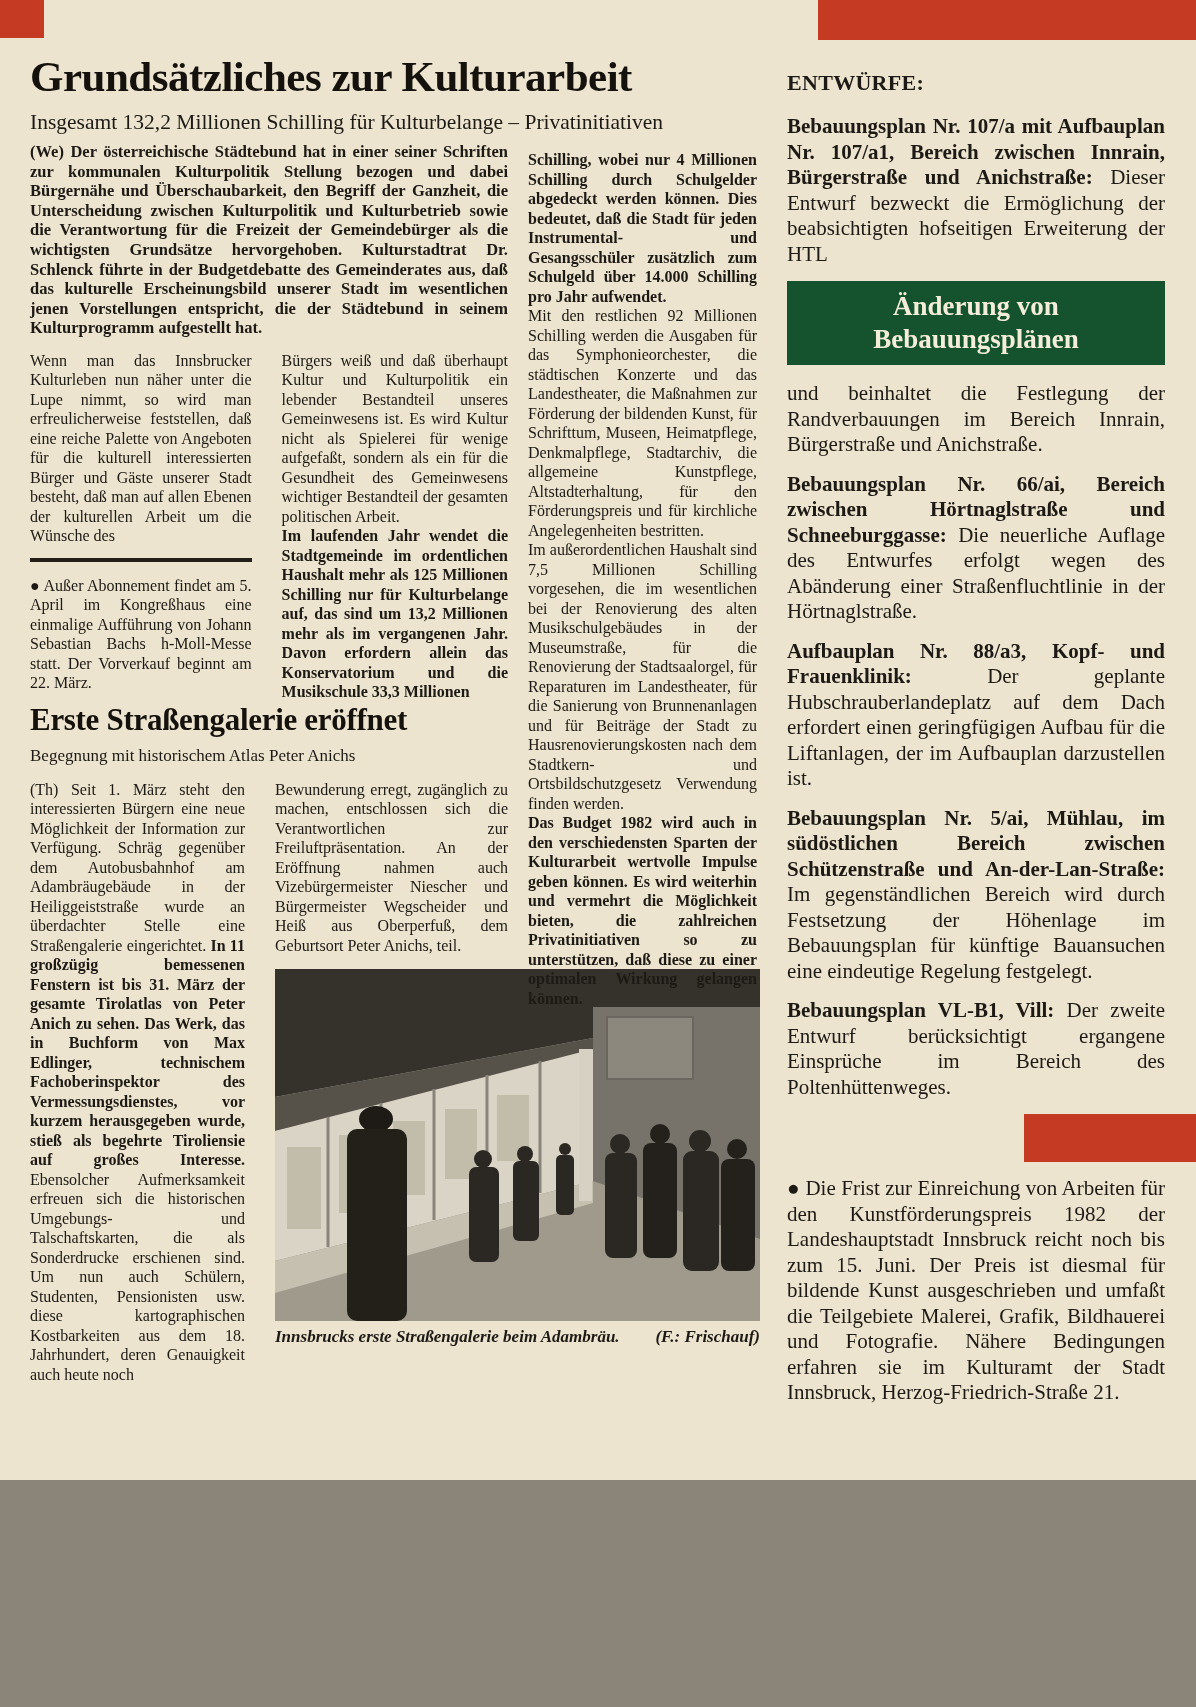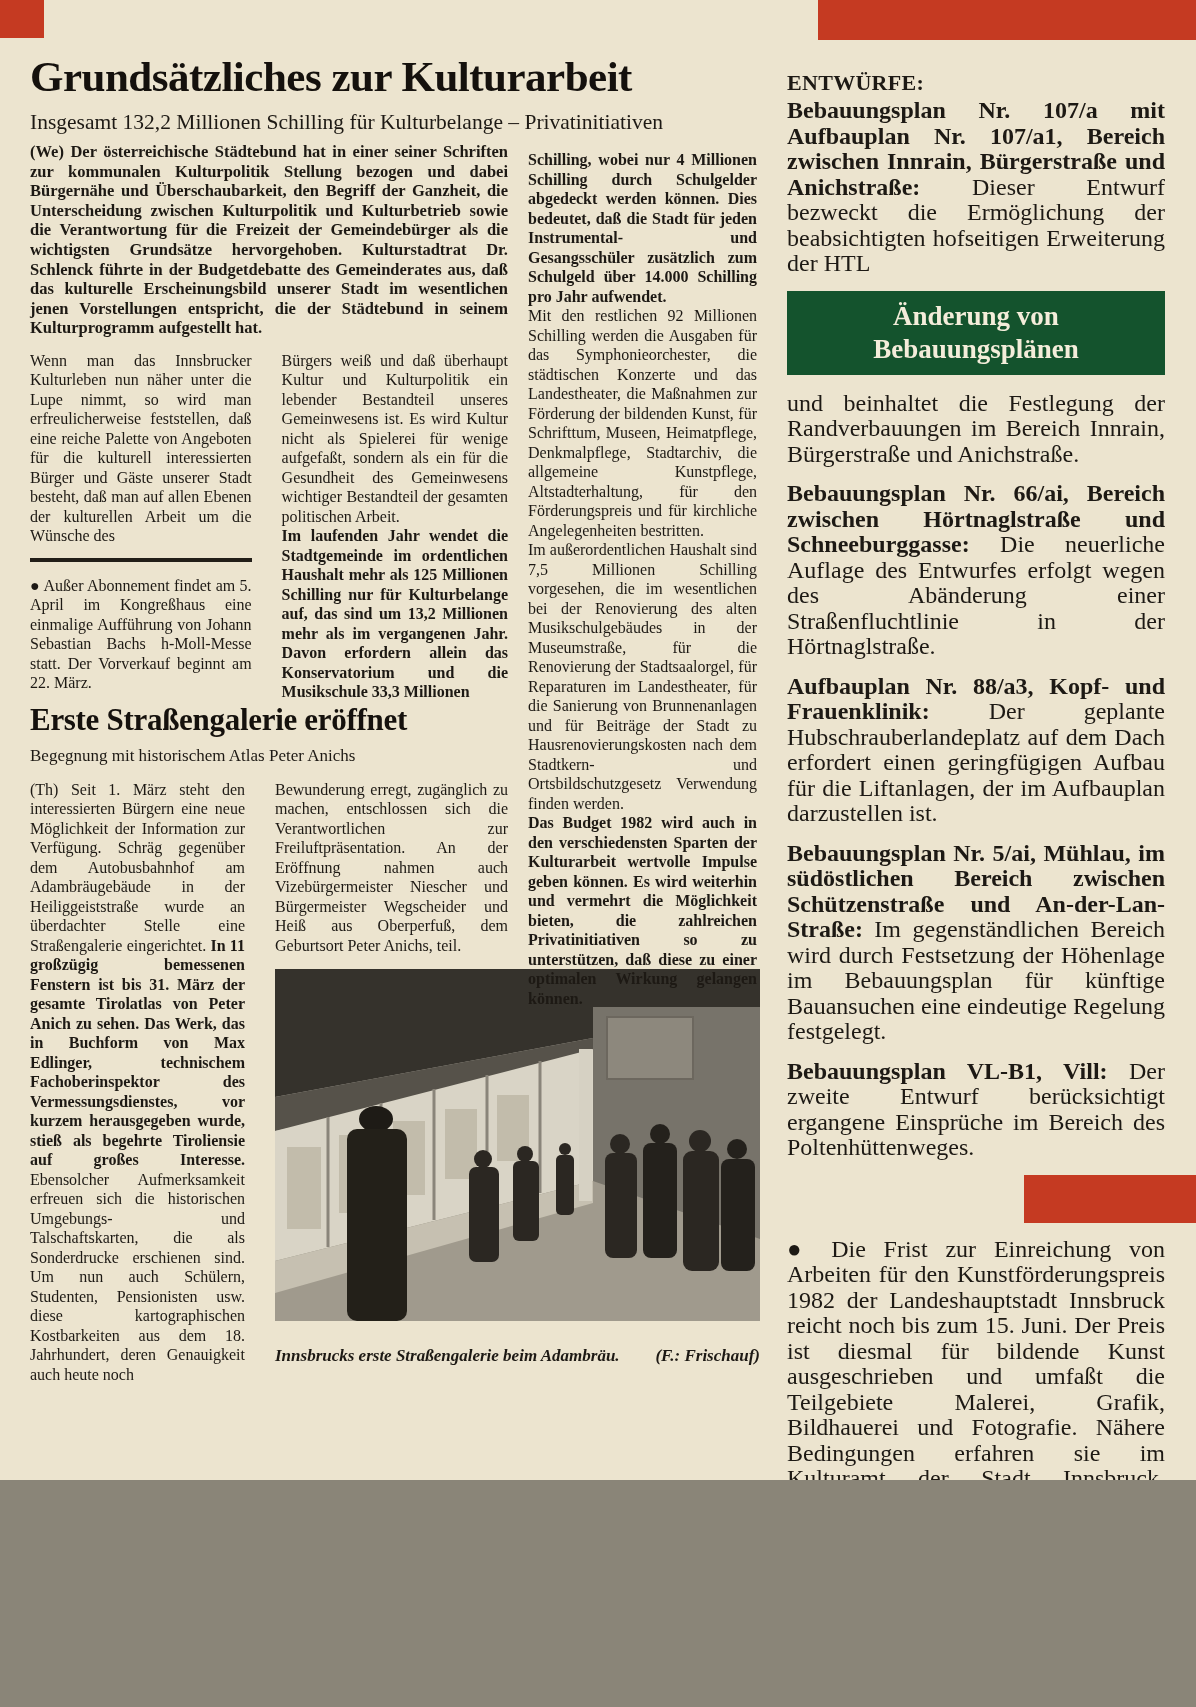--- a/index.html
+++ b/index.html
@@ -27,28 +27,28 @@
   .b { font-weight: bold; }
   .divider { height: 3px; border-top: 2px solid #221e18; border-bottom: 2px solid #221e18;
     margin: 12px 0 14px; }
 
   .headline2 { font-size: 31px; font-weight: bold; letter-spacing: -0.3px; color:#15110d; }
   .subtitle2 { font-size: 17px; margin: 8px 0 14px; }
 
   .photo { width: 485px; margin-top: 14px; }
   .photo svg { display: block; width: 485px; height: 352px; }
   .caption-row { width: 485px; display: flex; justify-content: space-between; margin-top: 6px; }
-  .caption { font-style: italic; font-weight: bold; font-size: 17px; margin-top: 19px; }
+  .caption { font-style: italic; font-weight: bold; font-size: 17px; }
 
   .col3 { position: absolute; left: 528px; top: 150px; width: 229px; font-family: Liberation Serif, serif; }
   .col3 p { margin: 0; }
 
   .sidebar { position: absolute; left: 787px; top: 70px; width: 378px; }
-  .sb-header { font-size: 22px; font-weight: bold; margin-bottom: 2px; letter-spacing: 0.3px; }
-  .sb-item { font-size: 24px; line-height: 25.5px; text-align: justify;
+  .sb-header { font-size: 22px; font-weight: bold; margin-bottom: 18px; letter-spacing: 0.3px; }
+  .sb-item { font-size: 21px; line-height: 25.5px; text-align: justify;
     margin-bottom: 14px; overflow-wrap: break-word; }
   .sb-banner { background: #14532d; color: #f4edda; font-size: 27px; font-weight: bold;
     text-align: center; white-space: pre-line; line-height: 33px; padding: 9px 4px;
     margin: 4px 0 16px; }
   .red-patch { width: 172px; height: 48px; background: #c53a22; margin: 8px -31px 14px auto; }
 
   .footer { position: absolute; left: 30px; top: 1488px; width: 1136px;
     display: flex; justify-content: space-between;
     border-top: 2px solid #6d28d9; padding-top: 7px; font-size: 19.5px; }
 </style>

